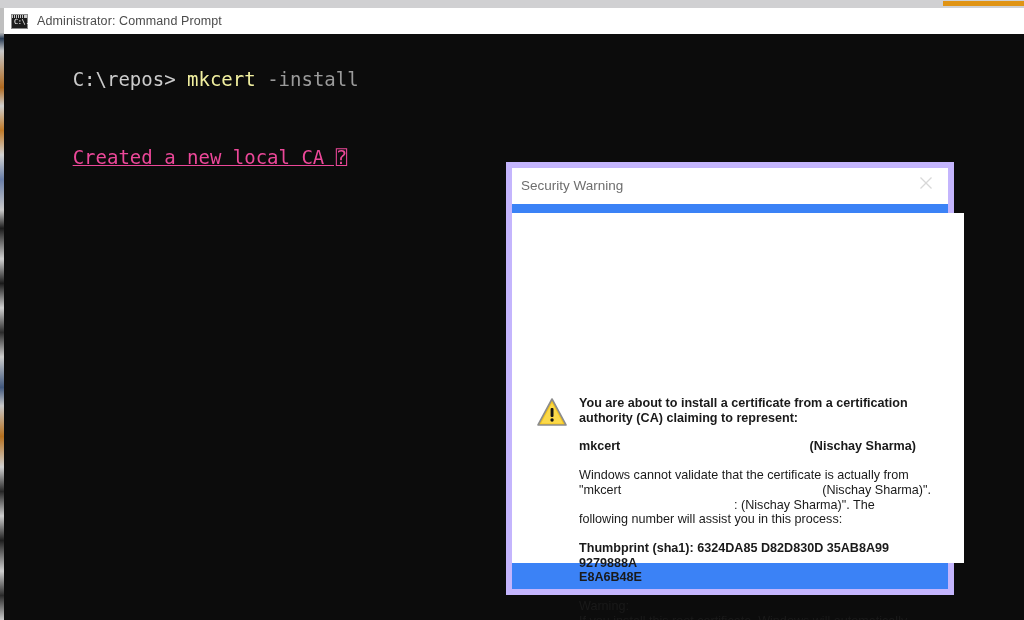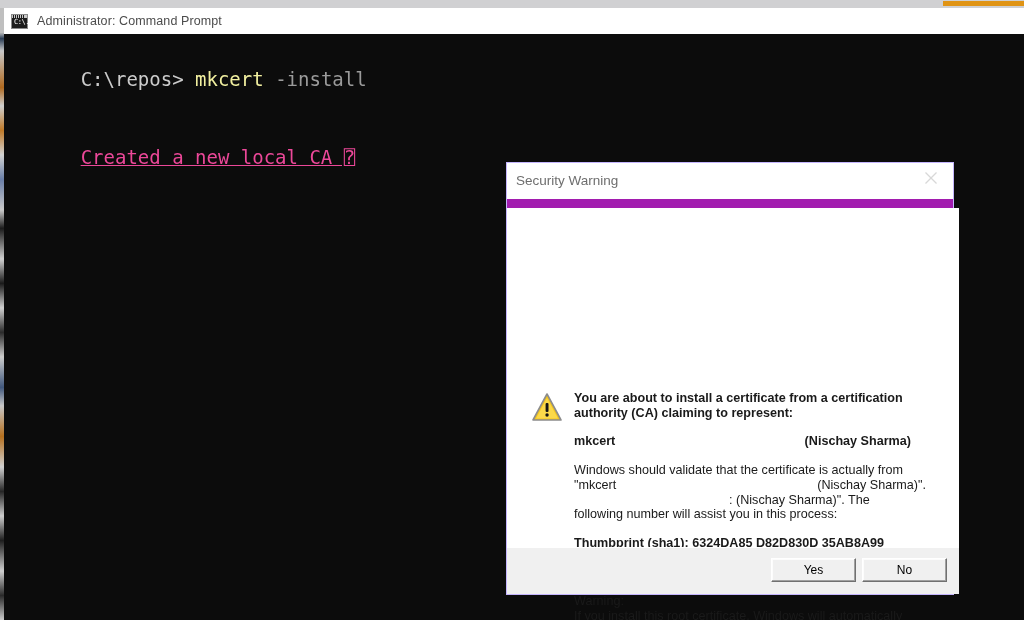--- a/index.html
+++ b/index.html
@@ -101,34 +101,34 @@
     width: 1020px; height: 586px;
     background: #0c0c0c;
     padding: 6px 0 0 0;
     box-sizing: border-box;
   }
   .term-line {
     font-family: "DejaVu Sans Mono", monospace;
     font-size: 19px;
     line-height: 26px;
     white-space: pre;
-    padding-left: 8px;
+    padding-left: 0px;
   }
   .t-white  { color: #cccccc; }
   .t-yellow { color: #f2f0a0; }
   .t-gray   { color: #9b9b9b; }
   .t-box    { color: #ec4899; text-decoration: underline; }
 
   
   #security-dialog {
     position: absolute;
     left: 506px; top: 162px;
     width: 448px; height: 433px;
-    background: #a21caf;
-    border: 1px solid #c4b5fd;
+    background: #3b82f6;
+    border: 6px solid #c4b5fd;
     box-sizing: border-box;
     box-shadow: 0 0 0 1px rgba(0,0,0,0.04);
   }
   #dialog-titlebar {
     position: relative;
     height: 36px;
     background: #ffffff;
   }
   #dialog-title-text {
     position: absolute;
@@ -273,21 +273,21 @@
 
       <div class="spacer-lg"></div>
 
       <div class="subject-row">
         <span>mkcert</span>
         <span>(Nischay Sharma)</span>
       </div>
 
       <div class="spacer-lg"></div>
 
-      <p>Windows should validate that the certificate is actually from</p>
+      <p>Windows cannot validate that the certificate is actually from</p>
       <div class="issuer-line">
         <span>"mkcert</span>
         <span>(Nischay Sharma)".</span>
       </div>
       <p class="issuer-line2">: (Nischay Sharma)". The</p>
       <p>following number will assist you in this process:</p>
 
       <div class="spacer-lg"></div>
 
       <div id="thumbprint-block">
@@ -296,22 +296,14 @@
       </div>
 
       <div class="spacer-lg"></div>
 
       <p>Warning:</p>
       <p>If you install this root certificate, Windows will automatically</p>
 
     </div>
   </div>
 
-  <div id="dialog-footer">
-    <div id="yes-button" class="dlg-button">
-      <span>Yes</span>
-    </div>
-    <div id="no-button" class="dlg-button">
-      <span>No</span>
-    </div>
-  </div>
 
 </div>
 
 </body></html>

